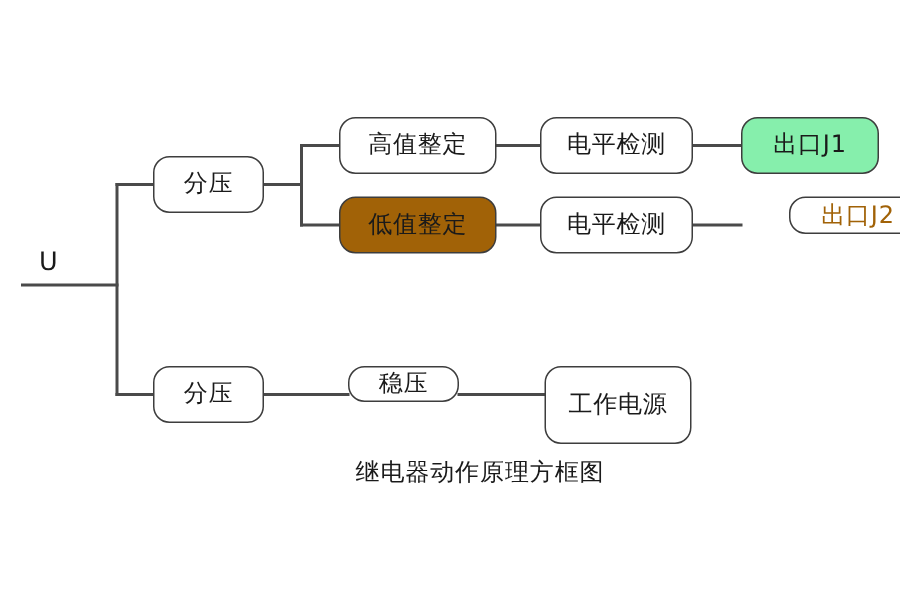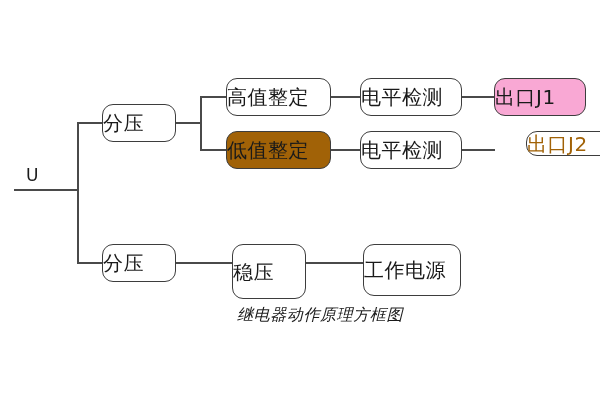--- a/index.html
+++ b/index.html
@@ -25,22 +25,23 @@
     display: block;
   }
   .node-box {
     position: absolute;
     box-sizing: border-box;
     border: 1.6px solid #3d3d3d;
     border-radius: 11px;
     background: #ffffff;
     display: flex;
     align-items: center;
+    justify-content: center;
     color: #1a1a1a;
-    font-size: 20px;
+    font-size: 16px;
     line-height: 1;
     letter-spacing: 0.5px;
     white-space: nowrap;
     font-family: "DejaVu Sans", "Liberation Sans", sans-serif;
   }
   .node-label {
     display: block;
     transform: translateY(-0.5px);
   }
   .input-label {
@@ -95,32 +96,32 @@
       </div>
       <div class="node-box" style="left: 226px; top: 131px; width: 105px; height: 38px; border-color: rgb(61, 61, 61); background: #a16207; color: rgb(26, 26, 26);">
         <span class="node-label">低值整定</span>
       </div>
       <div class="node-box" style="left: 360px; top: 78px; width: 102px; height: 38px; border-color: rgb(61, 61, 61); background: rgb(255, 255, 255); color: rgb(26, 26, 26);">
         <span class="node-label">电平检测</span>
       </div>
       <div class="node-box" style="left: 360px; top: 131px; width: 102px; height: 38px; border-color: rgb(61, 61, 61); background: rgb(255, 255, 255); color: rgb(26, 26, 26);">
         <span class="node-label">电平检测</span>
       </div>
-      <div class="node-box" style="left: 494px; top: 78px; width: 92px; height: 38px; border-color: rgb(61, 61, 61); background: #f9a8d4; color: rgb(26, 26, 26);">
+      <div class="node-box" style="left: 494px; top: 78px; width: 92px; height: 38px; border-color: rgb(61, 61, 61); background: #86efac; color: rgb(26, 26, 26);">
         <span class="node-label">出口J1</span>
       </div>
       <div class="node-box" style="left: 494px; top: 131px; width: 92px; height: 25px; border-color: rgb(61, 61, 61); background: rgb(255, 255, 255); color: #a16207; margin-left: 32px;">
         <span class="node-label">出口J2</span>
       </div>
       <div class="node-box" style="left: 102px; top: 244px; width: 74px; height: 38px; border-color: rgb(61, 61, 61); background: rgb(255, 255, 255); color: rgb(26, 26, 26);">
         <span class="node-label">分压</span>
       </div>
-      <div class="node-box" style="left: 232px; top: 244px; width: 74px; height: 55px; border-color: rgb(61, 61, 61); background: rgb(255, 255, 255); color: rgb(26, 26, 26);">
+      <div class="node-box" style="left: 232px; top: 244px; width: 74px; height: 24px; border-color: rgb(61, 61, 61); background: rgb(255, 255, 255); color: rgb(26, 26, 26);">
         <span class="node-label">稳压</span>
       </div>
       <div class="node-box" style="left: 363px; top: 244px; width: 98px; height: 52px; border-color: rgb(61, 61, 61); background: rgb(255, 255, 255); color: rgb(26, 26, 26);">
         <span class="node-label">工作电源</span>
       </div>
     </div>
 
-  <div class="caption" style="left: 237px; top: 307px; font-style: italic;">继电器动作原理方框图</div>
+  <div class="caption" style="left: 237px; top: 307px;">继电器动作原理方框图</div>
 
 </div>
 
 </body></html>

